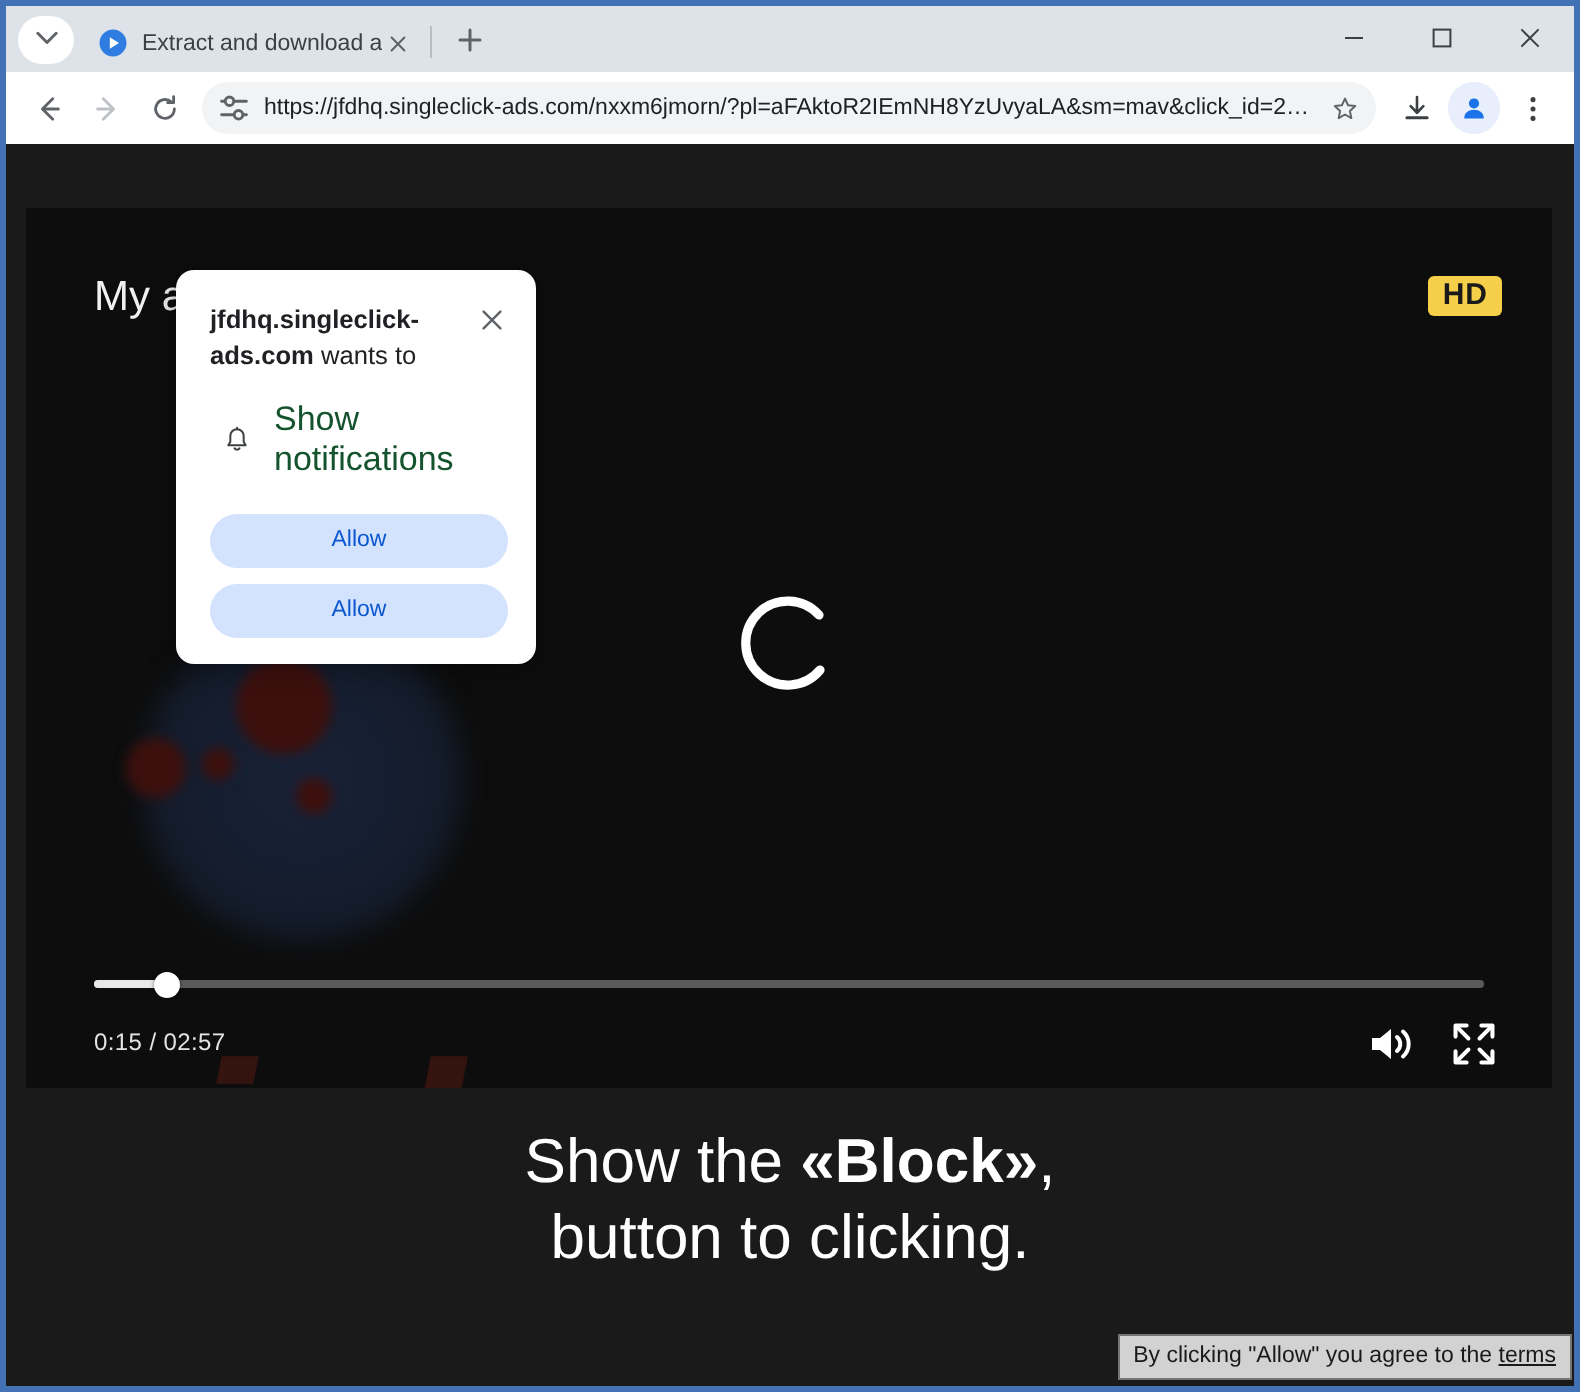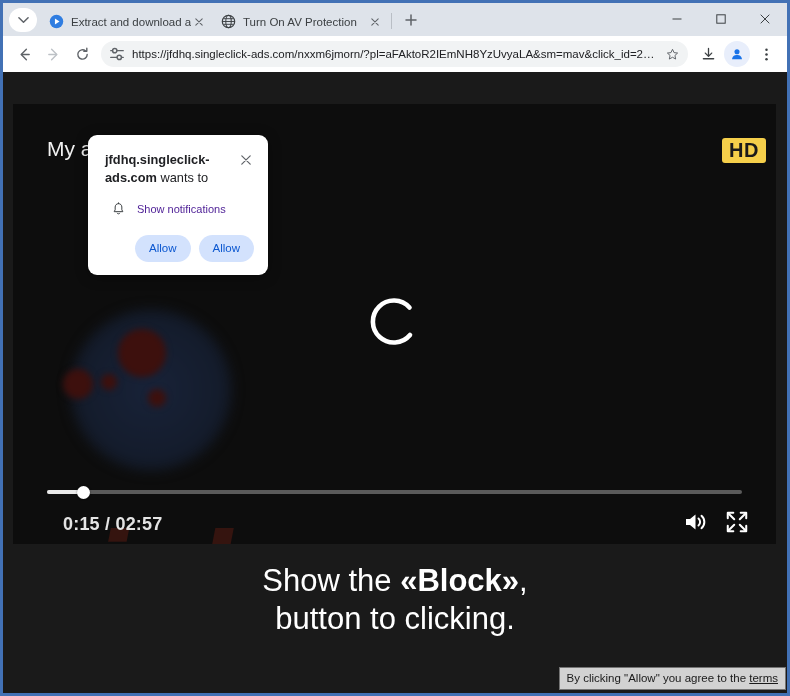--- a/index.html
+++ b/index.html
@@ -258,25 +258,25 @@
     left: 34px;
     top: 33px;
     font-size: 21px;
     color: #f1f1f1;
     z-index: 3;
     white-space: nowrap;
   }
 
   .hd-badge {
     position: absolute;
-    right: 10px;
+    right: 25px;
     top: 34px;
     background: #f5cf4a;
     color: #1a1a1a;
-    font-size: 20px;
+    font-size: 15px;
     font-weight: bold;
     letter-spacing: 0.5px;
     padding: 2px 7px 3px 7px;
     border-radius: 3px;
     z-index: 3;
     line-height: 1;
   }
 
   .spinner {
     position: absolute;
@@ -324,26 +324,25 @@
     top: -3px;
     width: 13px;
     height: 13px;
     margin-left: -6px;
     border-radius: 50%;
     background: #ffffff;
     box-shadow: 0 0 2px rgba(0,0,0,0.5);
   }
   .time-label {
     position: absolute;
-    left: 50px;
+    left: 34px;
     top: 55px;
-    font-size: 18px;
+    font-size: 12px;
     color: #e4e4e4;
     letter-spacing: 0.2px;
-    font-weight: bold;
   }
   .ctl-right {
     position: absolute;
     right: 26px;
     top: 50px;
     display: flex;
     align-items: center;
     gap: 16px;
   }
   .ctl-btn {
@@ -418,29 +417,30 @@
     margin-top: 13px;
     padding-left: 4px;
   }
   .perm-row .bell {
     width: 18px; height: 18px;
     flex: none;
     display: flex; align-items: center; justify-content: center;
     margin-right: 10px;
   }
   .perm-row-label {
-    font-size: 11px;
-    color: #4c1d95;
+    font-size: 17px;
+    color: #14532d;
   }
 
   .perm-actions {
     display: flex;
     justify-content: flex-end;
     gap: 8px;
     margin-top: 17px;
+    flex-direction: column;
   }
   .perm-btn {
     background: #d3e2fd;
     color: #0b57d0;
     border: none;
     border-radius: 14px;
     font-size: 11.5px;
     padding: 6px 14px 7px 14px;
     font-family: "Liberation Sans", sans-serif;
     cursor: pointer;
@@ -472,35 +472,20 @@
         </span>
         <span class="tab-title">Extract and download audio an</span>
         <span class="tab-close">
           <svg viewBox="0 0 10 10">
               <path d="M1 1 L9 9 M9 1 L1 9" stroke="#5f6368" stroke-width="1.3" stroke-linecap="round"></path>
             </svg>
         </span>
       </div>
 
 
-      <div class="tab tab3">
-        <span class="favicon">
-          <svg viewBox="0 0 16 16">
-              <circle cx="8" cy="8" r="6.6" fill="none" stroke="#3c4043" stroke-width="1.3"></circle>
-              <ellipse cx="8" cy="8" rx="2.9" ry="6.6" fill="none" stroke="#3c4043" stroke-width="1.1"></ellipse>
-              <path d="M1.6 8 H14.4 M2.7 5 H13.3 M2.7 11 H13.3" stroke="#3c4043" stroke-width="1"></path>
-            </svg>
-        </span>
-        <span class="tab-title">Turn On AV Protection</span>
-        <span class="tab-close">
-          <svg viewBox="0 0 10 10">
-              <path d="M1 1 L9 9 M9 1 L1 9" stroke="#5f6368" stroke-width="1.3" stroke-linecap="round"></path>
-            </svg>
-        </span>
-      </div>
 
       <div class="tab-sep"></div>
 
       <div class="newtab">
         <svg viewBox="0 0 12 12">
             <path d="M6 1 V11 M1 6 H11" stroke="#5f6368" stroke-width="1.5" stroke-linecap="round"></path>
           </svg>
       </div>
 
       <div class="wincontrols">

